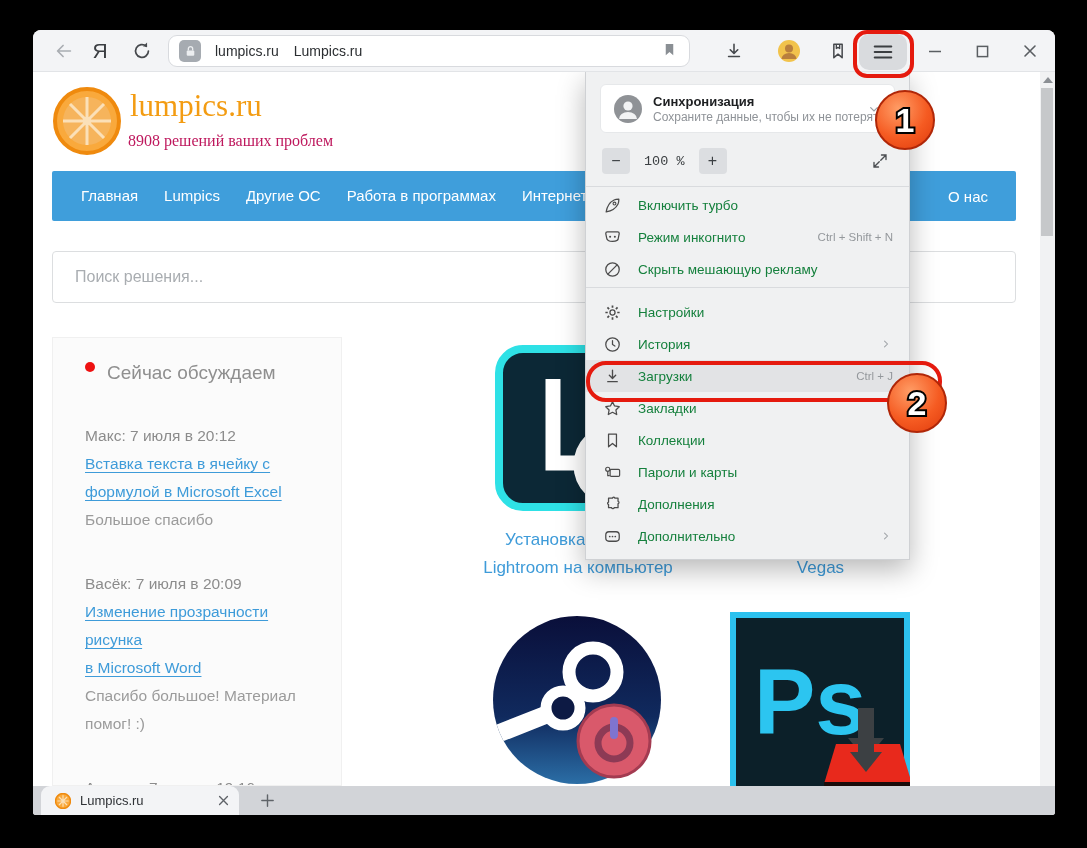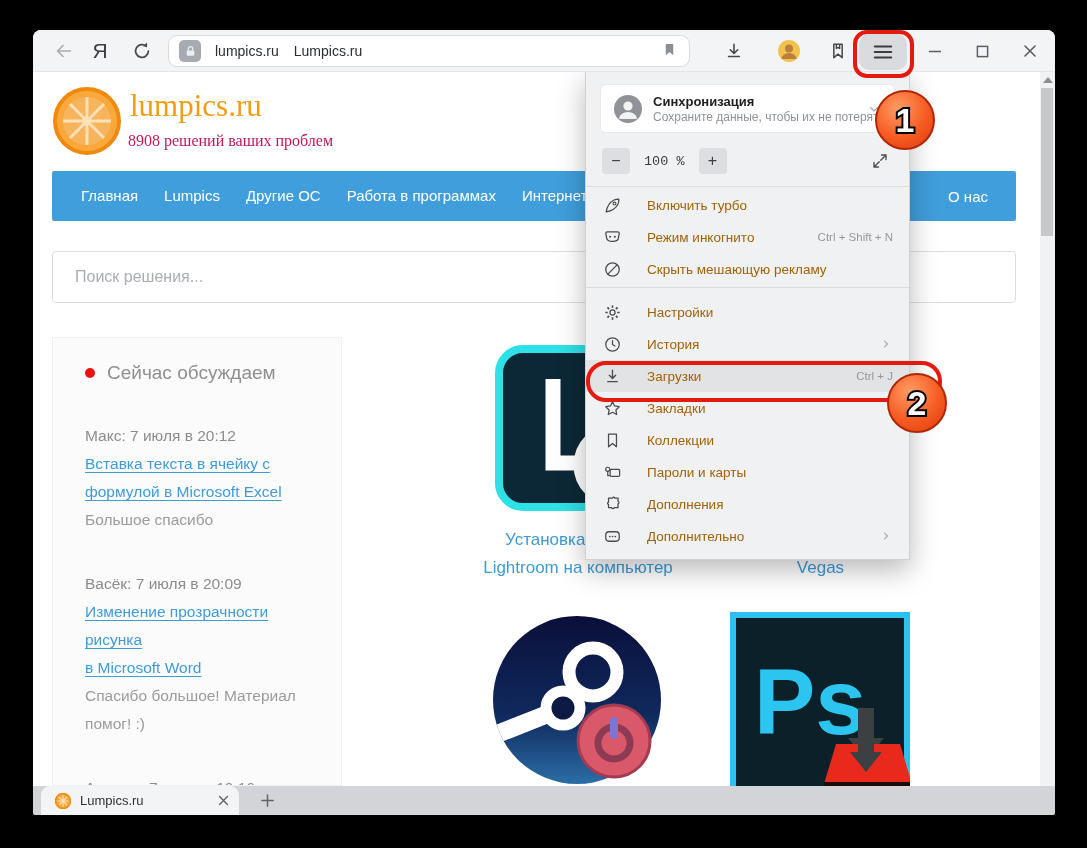--- a/index.html
+++ b/index.html
@@ -52,21 +52,21 @@
 
   .searchbox { position:absolute; left:19px; top:179px; width:964px; height:52px;
                border:1px solid #dcdee0; border-radius:4px; background:#fff;
                font-size:16px; color:#444; padding:0 22px; outline:none; }
   .searchbox::placeholder { color:#a9adb1; }
 
   
   .sidebar { position:absolute; left:19px; top:265px; width:290px; height:449px;
              background:#fbfbfb; border:1px solid #f0f0f0; overflow:hidden;
              padding:24px 30px 0 32px; }
-  .sb-title { font-size:19px; color:#8f8f8f; margin-bottom:38px; display:flex; align-items:center;}
+  .sb-title { font-size:19px; color:#8f8f8f; margin-bottom:38px; display:flex; }
   .sb-dot { width:10px; height:10px; border-radius:50%; background:#ee1111;
             display:inline-block; margin-right:12px; flex:none;}
   .comment { margin-bottom:36px; }
   .c-author { font-size:15.5px; color:#8c8c8c; line-height:28px; }
   .c-link { display:block; font-size:15.5px; color:#3e9bd9; line-height:28px;
             text-decoration:underline; text-underline-offset:3px; cursor:pointer; }
   .c-body { font-size:15.5px; color:#9b9b9b; line-height:28px; }
 
   
   .lr-tile { position:absolute; left:462px; top:273px; }
@@ -100,21 +100,21 @@
               font-size:16px; color:#3c4043; line-height:26px; text-align:center; cursor:pointer;}
   .zoom-val { margin:0 14px; font-size:13.5px; color:#3c4043;font-family:Liberation Mono, monospace; }
   .expand-btn { margin-left:auto; width:26px; height:26px; display:flex;
                 align-items:center; justify-content:center; }
   .menu-divider { height:1px; background:#d9dbde; border:none; }
   .menu-items1 { padding:2px 0; }
   .menu-items2 { padding:8px 0 4px; }
   .menu-row { height:32px; display:flex; align-items:center; padding:0 16px 0 15px; cursor:pointer;}
   .menu-row.hl { background:#e2e3e5; }
   .m-icon { width:22px; height:22px; flex:none; display:flex; align-items:center; justify-content:center;}
-  .m-label { margin-left:24px; font-size:13.5px; color:#a16207; white-space:nowrap; }
+  .m-label { margin-left:15px; font-size:13.5px; color:#15803d; white-space:nowrap; }
   .m-right { margin-left:auto; font-size:11.5px; color:#94989c; }
   .m-chev { margin-left:auto; display:flex; }
 
   
   .tabbar { position:absolute; left:0; top:756px; width:1022px; height:29px; background:#d2d4d8; }
   .tab { position:absolute; left:8px; top:0; width:198px; height:29px; background:#f3f4f6;
          border-radius:9px 9px 0 0; display:flex; align-items:center; padding:0 10px 0 14px; }
   .tab-label { margin-left:9px; font-size:13px; color:#2f3236; flex:1; }
   .newtab-btn { position:absolute; left:216px; top:0; width:36px; height:29px;
                 display:flex; align-items:center; justify-content:center; }

